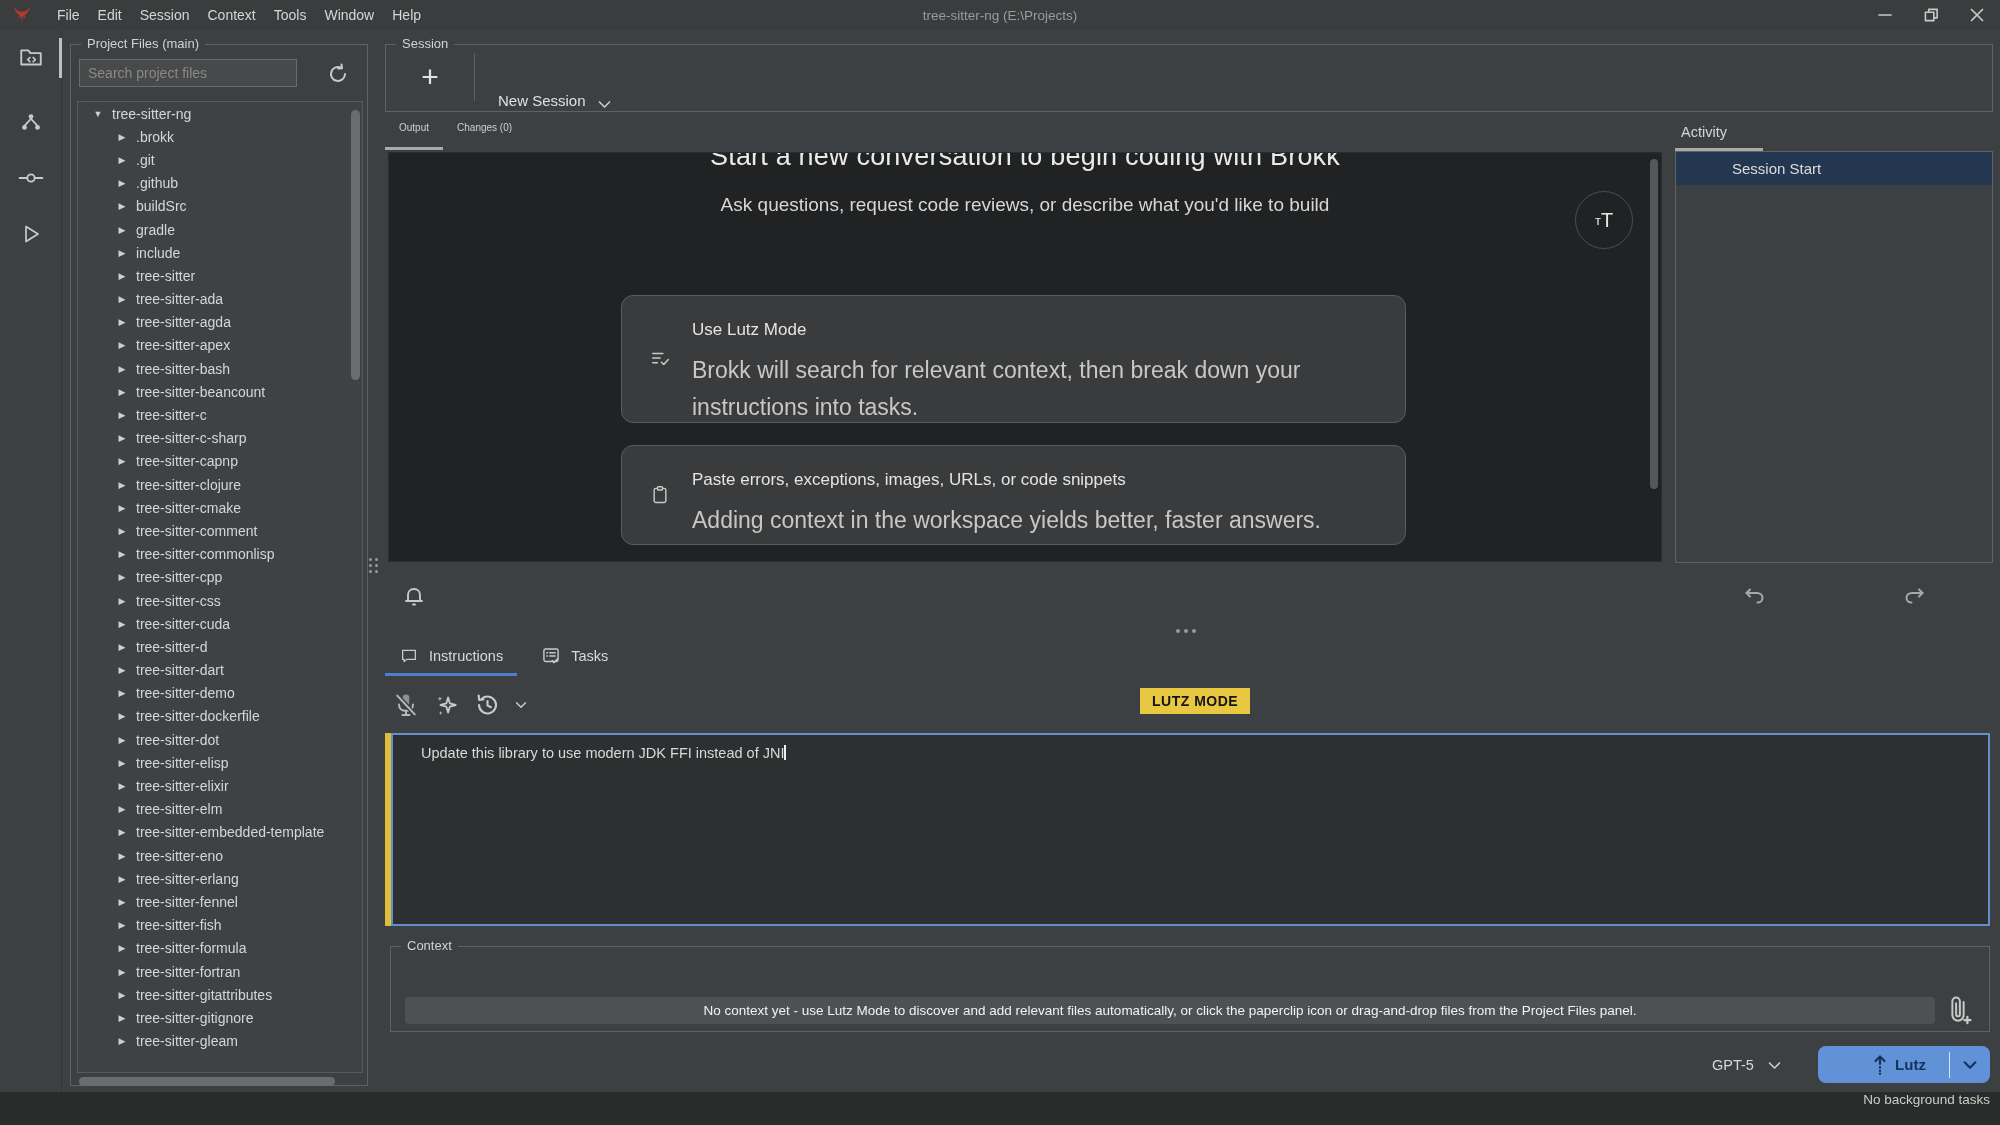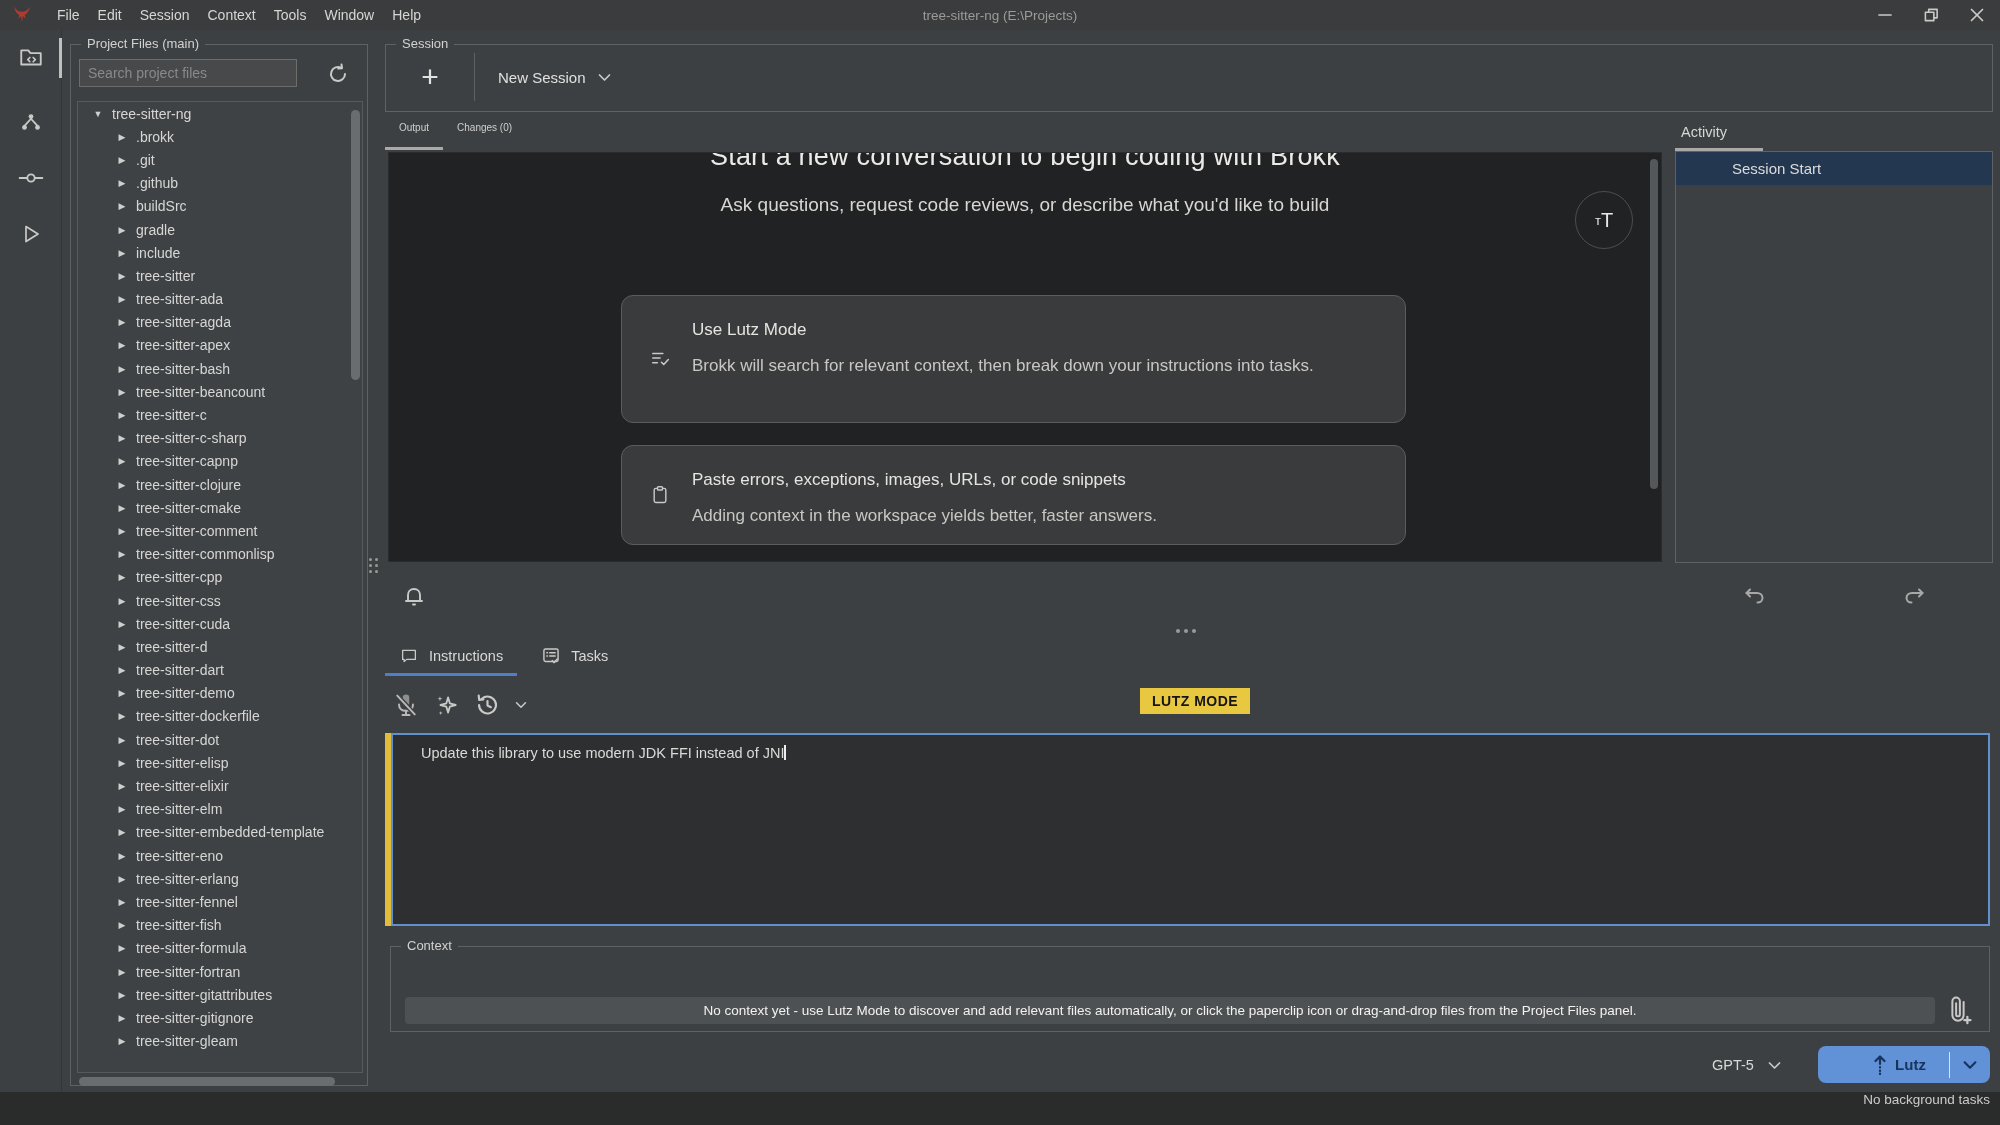--- a/index.html
+++ b/index.html
@@ -45,35 +45,35 @@
   .hscroll { position:absolute; left:6px; top:1032px; width:286px; height:9px; }
   .hscroll .thumb { position:absolute; left:2px; top:0; width:256px; height:9px; background:#6a6d6f; border-radius:5px; }
   .vsplit-dots { left:369px; top:558px; display:grid; grid-template-columns:3px 3px; grid-gap:3px; }
   .vsplit-dots i { width:3px; height:3px; border-radius:50%; background:#9a9a98; }
 
   
   .session-box { left:385px; top:44px; width:1608px; height:68px; }
   .plus-btn { position:absolute; left:22px; top:10px; width:44px; height:44px; display:flex; align-items:center; justify-content:center;
               color:#e2e2e0; font-size:30px; font-weight:300; }
   .sess-divider { position:absolute; left:88px; top:8px; width:1px; height:48px; background:#5f6264; }
-  .new-session { position:absolute; left:112px; top:0; height:64px; display:flex; align-items:center; gap:12px; color:#e0e0de; font-size:15px; }
+  .new-session { position:absolute; left:112px; top:0; height:64px; display:flex; align-items:flex-end; gap:12px; color:#e0e0de; font-size:15px; }
 
   
   .main-tabs { left:385px; top:118px; width:1280px; height:30px; display:flex; }
   .tab { padding:4px 14px 8px 14px; font-size:10px; color:#cfcfcd; position:relative; }
   .tab.active-gray::after { content:""; position:absolute; left:0; right:0; bottom:-2px; height:3px; background:#a9a9a7; }
 
   
   .output { left:388px; top:152px; width:1274px; height:410px; background:#212224; border:1px solid #2b2c2e; overflow:hidden; }
   .out-head { margin-top:-12px; text-align:center; color:#eceae6; font-size:27px; font-weight:400; letter-spacing:.2px; }
   .out-sub { margin-top:22px; text-align:center; color:#d8d6d2; font-size:19px; }
   .card { position:absolute; left:232px; width:785px; border:1px solid #5a5c5f; border-radius:12px; background:#3a3b3d; padding:24px 28px 24px 70px; }
   .card .card-ico { position:absolute; left:28px; top:50%; transform:translateY(-50%); }
   .card-title { color:#e6e4e0; font-size:17px; margin-bottom:12px; }
-  .card-body { color:#c9c7c3; font-size:17px; line-height:1.6; max-width:650px; }
+  .card-body { color:#c9c7c3; font-size:23px; line-height:1.6; max-width:650px; }
   .font-toggle { position:absolute; right:28px; top:38px; width:58px; height:58px; border:1px solid #4b4d4f; border-radius:50%;
                  display:flex; align-items:center; justify-content:center; color:#e8e8e6; }
   .font-toggle .small-t { font-size:13px; } .font-toggle .big-t { font-size:20px; }
   .out-scrollbar { position:absolute; right:3px; top:4px; width:8px; height:400px; }
   .out-scrollbar .thumb { position:absolute; top:2px; width:8px; height:330px; background:#55585a; border-radius:4px; }
 
   .bell-row { left:388px; top:576px; width:1274px; height:40px; display:flex; align-items:center; }
   .hsplit-dots { left:1176px; top:629px; display:flex; gap:4px; }
   .hsplit-dots i { width:4px; height:4px; border-radius:50%; background:#9a9a98; }
 

